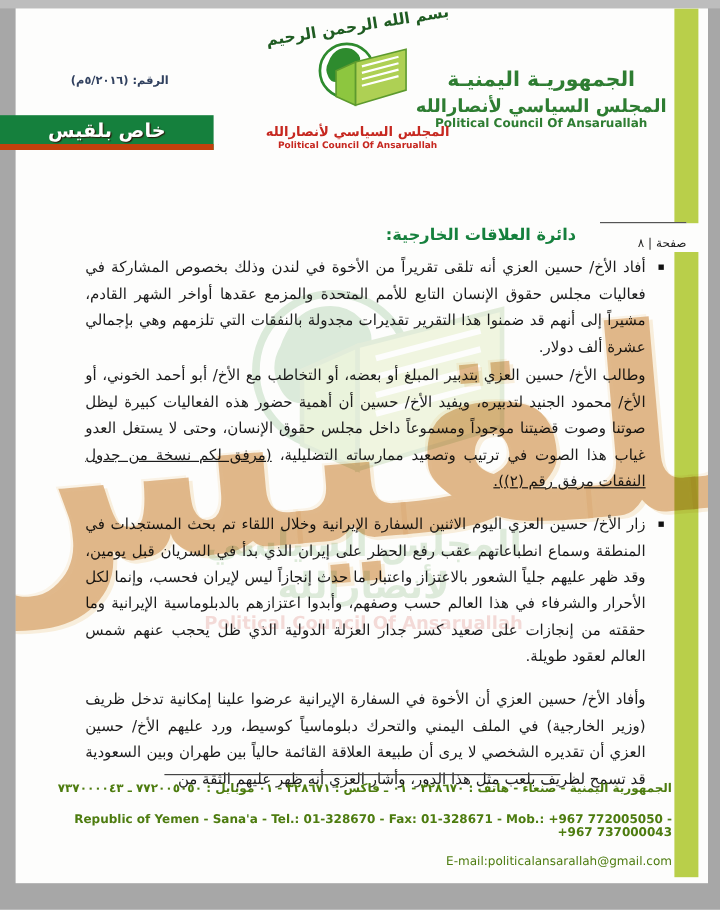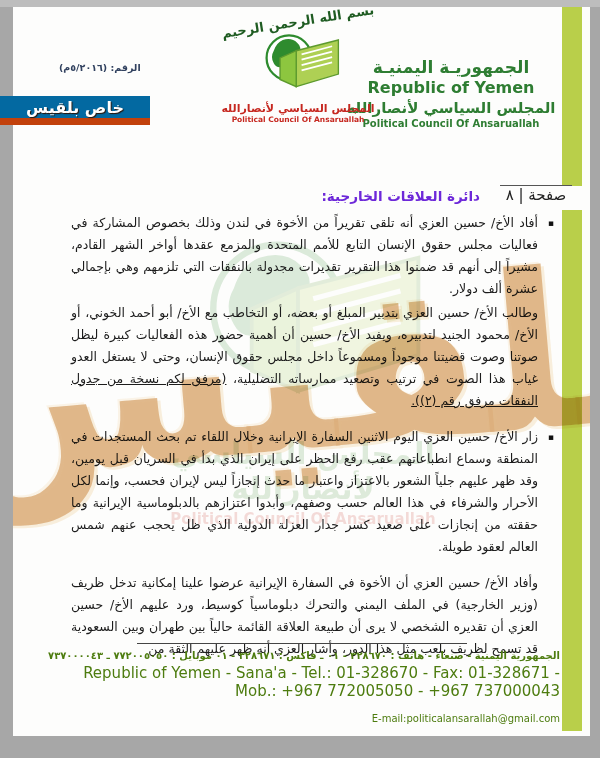--- a/index.html
+++ b/index.html
@@ -46,59 +46,59 @@
   .logo-cap-en { font-size:7.5px; font-weight:bold; color:#c62820; }
 
   .refdate {
     position:absolute; top:50px; left:14px; width:130px;
     direction:rtl; text-align:left; color:#31415f;
     font-size:9.5px; font-weight:bold; line-height:2.4; z-index:3;margin-left:32px;
   }
 
   
   .stamp {
-    position:absolute; left:0; top:96px; width:150px; height:29px;
-    background:#0369a1; border-bottom:7px solid #c2410c;
+    position:absolute; left:0; top:96px; width:178px; height:29px;
+    background:#15803d; border-bottom:5px solid #c2410c;
     color:#ffffff; font-size:16px; font-weight:bold;
     display:flex; align-items:center; justify-content:center;
     direction:rtl; z-index:6; text-shadow:1px 1px 1px #2a1508;
   }
 
   
   .pagefield {
     position:absolute; top:178px; right:18px; width:72px;
-    border-top:1.5px solid #555; padding-top:0;
-    font-size:15px; color:#222; direction:rtl; text-align:center;
+    border-top:1.5px solid #555; padding-top:12px;
+    font-size:10px; color:#222; direction:rtl; text-align:right;
     background:#fdfdfc; z-index:3;
   }
 
   
   .content {
     position:absolute; top:181px; left:58px; right:52px; z-index:3;
     direction:rtl; color:#1c1c1c;
   }
   .section-title {
-    font-size:13.5px; font-weight:bold; margin:0 58px 8px 0; color:#6d28d9;
+    font-size:13.5px; font-weight:bold; margin:0 58px 8px 0; color:#15803d;
   }
   .para {
     position:relative; font-size:12.5px; line-height:22px;
     text-align:justify; margin-bottom:2px;
   }
   .para .bullet { position:absolute; right:-16px; top:0; font-size:9px; color:#111; }
   .para.gap { margin-top:14px; }
   .underlined { text-decoration:underline; }
 
   
   .footer {
     position:absolute; bottom:12px; left:30px; right:30px;
     text-align:right; color:#4d7c0f; z-index:3;
   }
   .footer-rule { width:330px; margin:0 auto 6px auto; border-top:1.5px solid #444; }
   .footer-ar { font-size:10px; font-weight:bold; direction:rtl; }
-  .footer-en { font-size:15px; font-weight:normal; margin-top:3px; }
+  .footer-en { font-size:10px; font-weight:bold; margin-top:15px; }
   .footer-email { font-size:10px; margin-top:13px; }
 
   
   .wm { pointer-events:none; }
   .wm-logo {
     position:absolute; top:225px; left:105px; width:370px; text-align:center;
     opacity:0.16; z-index:1;
   }
   .wm-logo .wm-cap-ar { font-size:30px; font-weight:bold; color:#3f8f2e; direction:rtl; margin-top:4px; }
   .wm-logo .wm-cap-en { font-size:15px; font-weight:bold; color:#c62820; margin-top:4px; }
@@ -131,21 +131,20 @@
       <div class="wm-cap-en">Political Council Of Ansaruallah</div>
     </div>
 
     <div class="wm wm-belqees">بلقيس</div>
 
     <div class="green-bar seg-top"></div>
     <div class="green-bar seg-bottom"></div>
 
     <div class="org-block">
       <div class="org-ar">الجمهوريـة اليمنيـة</div>
-      <div class="org-en">Republic of Yemen</div>
       <div class="council-ar">المجلس السياسي لأنصارالله</div>
       <div class="council-en">Political Council Of Ansaruallah</div>
     </div>
 
     <div class="logo-block">
       <span class="bismillah">بسم الله الرحمن الرحيم</span>
       <svg width="96" height="70" viewBox="0 0 100 78" class="logo-art">
         <circle cx="40" cy="30" r="25" fill="#ffffff" stroke="#2e8b2e" stroke-width="2.5"></circle>
         <path d="M33,10 q10,-3 16,3 q6,5 2,12 q-3,6 -10,6 q-2,7 -8,9 q-7,2 -10,-4 q-4,-7 0,-14 q3,-9 10,-12 z" fill="#2e8b2e"></path>
         <path d="M48,22 L95,10 L95,48 L48,62 Z" fill="#aed054" stroke="#5d9a2e" stroke-width="1.5"></path>

